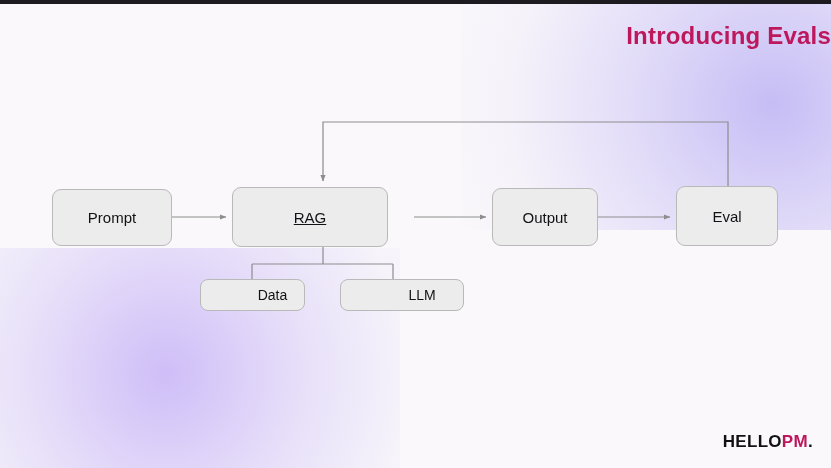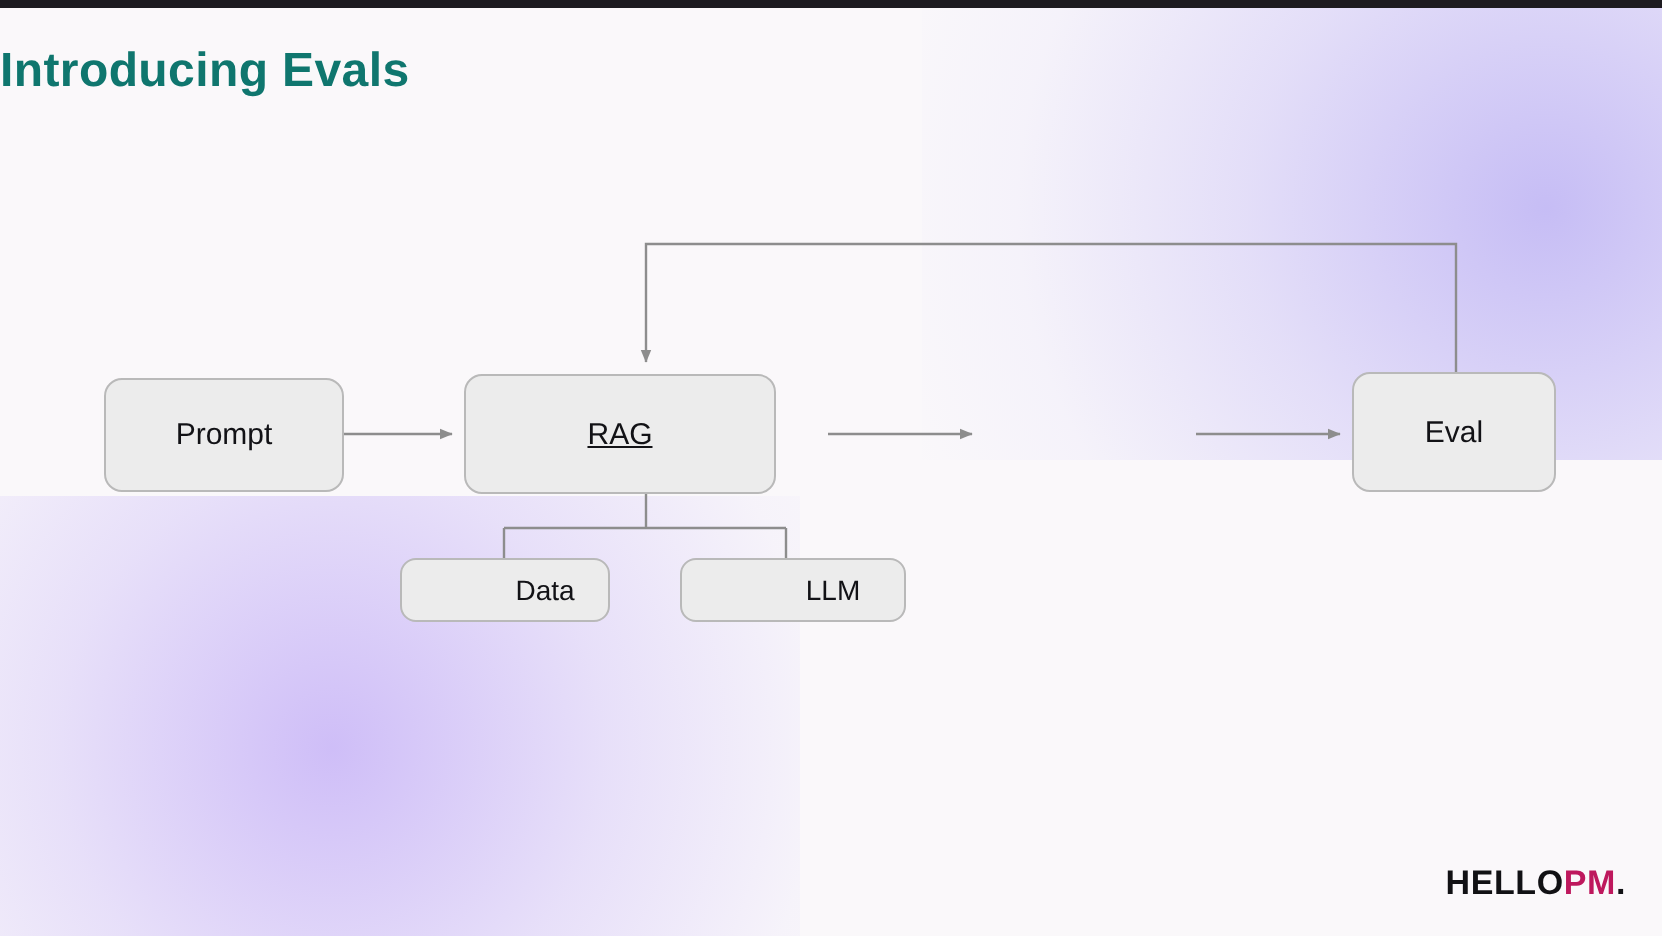--- a/index.html
+++ b/index.html
@@ -55,25 +55,25 @@
     height: 4px;
     background: #1d1b20;
   }
 
   
   #title {
     position: absolute;
     top: 22px;
     left: 0;
     width: 831px;
-    text-align: left;
+    text-align: right;
     font-size: 24px;
     font-weight: 700;
     letter-spacing: 0.2px;
-    color: #0f766e;
+    color: #be185d;
   }
 
   
   #diagram {
     position: absolute;
     inset: 0;
   }
   #wires {
     position: absolute;
     top: 0; left: 0;
@@ -94,21 +94,21 @@
     font-size: 15px;
     font-weight: 400;
   }
   .node.small { font-size: 14px; border-radius: 8px; padding-left: 40px; }
 
   #node-prompt { left: 52px;  top: 189px; width: 120px; height: 57px; }
   #node-rag    { left: 232px; top: 187px; width: 156px; height: 60px; text-decoration: underline; }
   #node-output { left: 492px; top: 188px; width: 106px; height: 58px; }
   #node-eval   { left: 676px; top: 186px; width: 102px; height: 60px; }
   #node-data   { left: 200px; top: 279px; width: 105px; height: 32px; }
-  #node-llm    { left: 340px; top: 279px; width: 113px; height: 32px; }
+  #node-llm    { left: 340px; top: 279px; width: 124px; height: 32px; }
 
   
   #logo {
     position: absolute;
     right: 18px;
     bottom: 16px;
     font-size: 17px;
     font-weight: 700;
     letter-spacing: 0.3px;
     color: #111114;
@@ -149,20 +149,23 @@
     </svg>
 
     <div class="node" id="node-prompt">
       <span>Prompt</span>
     </div>
 
     <div class="node" id="node-rag">
       <span>RAG</span>
     </div>
 
+    <div class="node" id="node-output">
+      <span>Output</span>
+    </div>
 
     <div class="node" id="node-eval">
       <span>Eval</span>
     </div>
 
     <div class="node small" id="node-data">
       <span>Data</span>
     </div>
 
     <div class="node small" id="node-llm">

